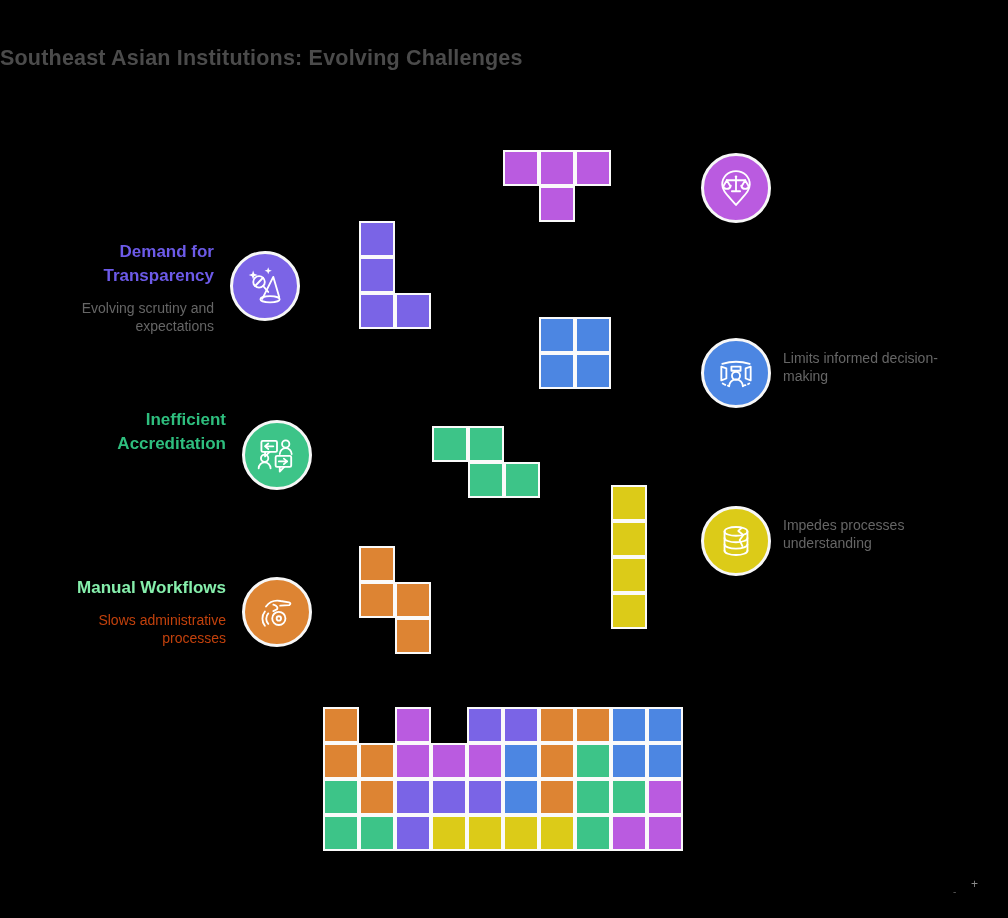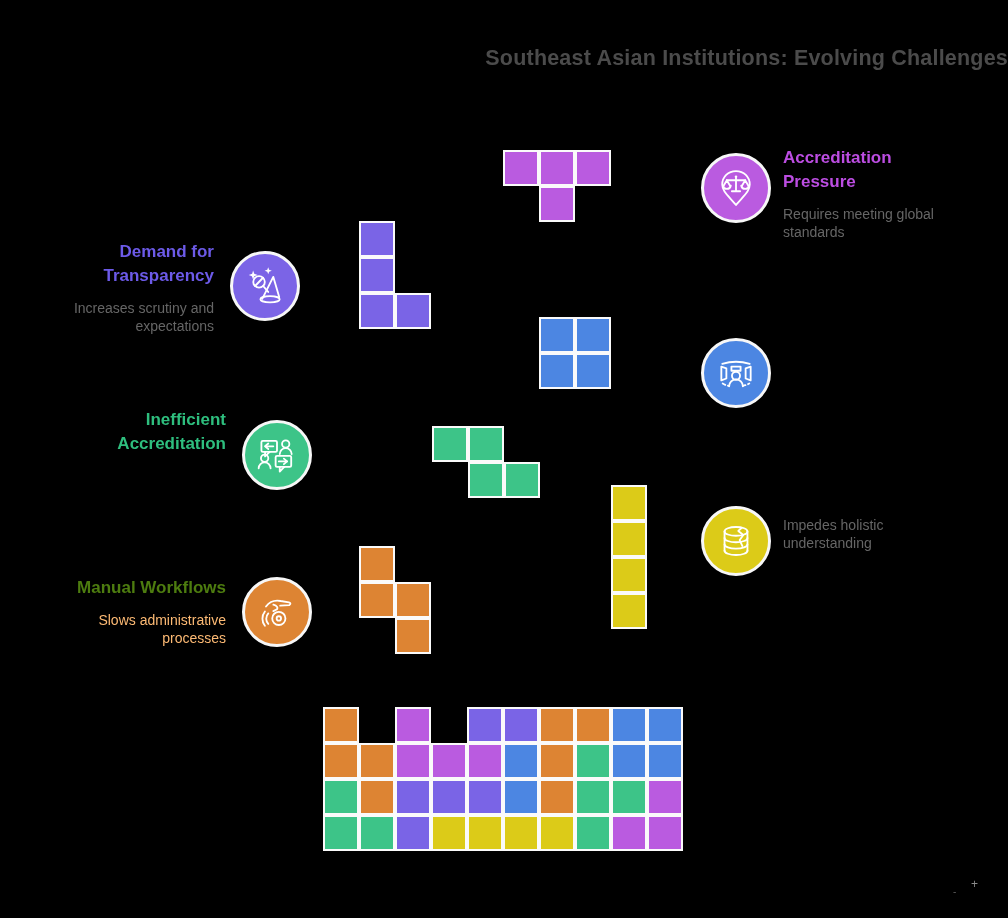--- a/index.html
+++ b/index.html
@@ -3,21 +3,21 @@
 <meta charset="utf-8">
 <style>
   html,body{margin:0;padding:0;}
   body{
     width:1008px;height:918px;position:relative;overflow:hidden;
     background:#000;
     font-family:"Liberation Sans", sans-serif;
   }
   .page-title{
     position:absolute;left:0;top:46px;width:1008px;margin:0;
-    text-align:right;font-size:21.5px;font-weight:bold;letter-spacing:.2px;
+    text-align:left;font-size:21.5px;font-weight:bold;letter-spacing:.2px;
   }
   
   .challenge{position:absolute;}
   .challenge .text{position:absolute;}
   .challenge .heading{font-size:17px;font-weight:bold;line-height:24px;}
   .challenge .desc{font-size:14px;line-height:17.5px;margin-top:12px;}
   .challenge.left .text{left:0;top:0;width:190px;text-align:right;}
   .challenge.right .text{left:87px;top:0;width:190px;text-align:left;}
   .challenge.right .heading{width:160px;}
   .challenge.right .desc{width:185px;}
@@ -35,21 +35,21 @@
   .watermark.dash{color:#5a5a5a;font-size:10px;}
 </style>
 </head>
 <body>
 
 <h1 class="page-title" style="color: rgb(75, 75, 75);">Southeast Asian Institutions: Evolving Challenges</h1>
 
 <div class="challenge left" style="left:24px;top:240px;width:290px;height:130px;">
   <div class="text">
     <div class="heading" style="color: rgb(108, 90, 232);">Demand for Transparency</div>
-    <div class="desc" style="color: rgb(102, 102, 102);">Increases scrutiny and expectations</div>
+    <div class="desc" style="color: rgb(102, 102, 102);">Evolving scrutiny and expectations</div>
   </div>
   <div class="icon-circle" style="left: 206px; top: 11px; background: rgb(123, 100, 230);">
     <svg width="44" height="44" viewBox="0 0 48 48" fill="none" stroke="#fff" stroke-width="2" stroke-linecap="round" stroke-linejoin="round">
       <path d="M11 7 l1.3 3.7 L16 12 l-3.7 1.3 L11 17 l-1.3 -3.7 L6.3 12 l3.7 -1.3 Z" fill="#fff" stroke="none"></path>
       <path d="M27.5 3.5 l1 2.9 2.9 1 -2.9 1 -1 2.9 -1 -2.9 -2.9 -1 2.9 -1 Z" fill="#fff" stroke="none"></path>
       <path d="M21 38 L33 14 L39.5 36"></path>
       <ellipse cx="29.5" cy="38.5" rx="10.5" ry="3.4"></ellipse>
       <circle cx="17.5" cy="19.5" r="6.3"></circle>
       <line x1="13.2" y1="24" x2="21.8" y2="15"></line>
       <line x1="22" y1="24" x2="27.5" y2="30.5"></line>
@@ -74,75 +74,72 @@
       <rect x="22.5" y="25" width="17" height="12" rx="1.5"></rect>
       <path d="M27 37 v5 l5 -5"></path>
       <line x1="26" y1="31" x2="35" y2="31"></line>
       <path d="M31.5 28 L35 31 L31.5 34"></path>
     </svg>
   </div>
 </div>
 
 <div class="challenge left" style="left:36px;top:576px;width:290px;height:130px;">
   <div class="text">
-    <div class="heading" style="color: #4d7c0f;">Manual Workflows</div>
-    <div class="desc" style="color: #fdba74;">Slows administrative processes</div>
+    <div class="heading" style="color: #86efac;">Manual Workflows</div>
+    <div class="desc" style="color: #c2410c;">Slows administrative processes</div>
   </div>
   <div class="icon-circle" style="left: 206px; top: 1px; background: rgb(221, 132, 51);">
     <svg width="44" height="44" viewBox="0 0 48 48" fill="none" stroke="#fff" stroke-width="2" stroke-linecap="round" stroke-linejoin="round">
       <path d="M12 18 q6 -8 16 -6 l9 1.5 q3 1 .5 3 l-10 .5"></path>
       <path d="M20 16 q6 2 4 5 l-4 2"></path>
       <circle cx="26" cy="31" r="7.2"></circle>
       <circle cx="26" cy="31" r="2.4"></circle>
       <path d="M14.5 25.5 a8.5 8.5 0 0 0 0 11.5"></path>
       <path d="M10.8 23.5 a12.5 12.5 0 0 0 0 15.5"></path>
     </svg>
   </div>
 </div>
 
 <div class="challenge right" style="left:696px;top:146px;width:290px;height:130px;">
-  <div class="text">
-    <div class="heading" style="color: rgb(188, 77, 226);">Accreditation Pressure</div>
-    <div class="desc" style="color: rgb(102, 102, 102);">Requires meeting global standards</div>
-  </div>
   <div class="icon-circle" style="left: 5px; top: 7px; background: rgb(186, 91, 224);">
     <svg width="44" height="44" viewBox="0 0 48 48" fill="none" stroke="#fff" stroke-width="2" stroke-linecap="round" stroke-linejoin="round">
       <path d="M24 5.5 C15.4 5.5 9 12 9 20.2 C9 27.6 15.5 32.3 24 42.5 C32.5 32.3 39 27.6 39 20.2 C39 12 32.6 5.5 24 5.5 Z"></path>
       <circle cx="24" cy="11.8" r="1.4" fill="#fff" stroke="none"></circle>
       <line x1="24" y1="13" x2="24" y2="26.5"></line>
       <line x1="14" y1="15.5" x2="34" y2="15.5"></line>
       <path d="M14 15.5 L10.5 21.5 M14 15.5 L17.5 21.5"></path>
       <path d="M9.7 21.5 a4.4 4.4 0 0 0 8.6 0"></path>
       <path d="M34 15.5 L30.5 21.5 M34 15.5 L37.5 21.5"></path>
       <path d="M29.7 21.5 a4.4 4.4 0 0 0 8.6 0"></path>
       <line x1="19.5" y1="27.5" x2="28.5" y2="27.5"></line>
     </svg>
   </div>
 </div>
 
 <div class="challenge right" style="left:696px;top:338px;width:290px;height:130px;">
   <div class="text">
+    <div class="desc" style="color: rgb(102, 102, 102);">Limits informed decision-making</div>
   </div>
   <div class="icon-circle" style="left: 5px; top: 0px; background: rgb(76, 134, 226);">
     <svg width="44" height="44" viewBox="0 0 48 48" fill="none" stroke="#fff" stroke-width="2" stroke-linecap="round" stroke-linejoin="round">
       <path d="M9 14 Q24 9.5 39 14"></path>
       <path d="M8 17 L13.5 19 L13.5 30 L8 32 Z"></path>
       <path d="M40 17 L34.5 19 L34.5 30 L40 32 Z"></path>
       <path d="M19 21.5 h10 v-4.5 h-10 Z"></path>
       <circle cx="24" cy="27" r="4.4"></circle>
       <path d="M16.5 38.5 a7.5 7.5 0 0 1 15 0"></path>
       <path d="M9.5 35.5 q3.5 2 7 2.5" stroke-dasharray="3 3"></path>
       <path d="M31.5 38 q3.5 -0.5 7 -2.5" stroke-dasharray="3 3"></path>
     </svg>
   </div>
 </div>
 
 <div class="challenge right" style="left:696px;top:505px;width:290px;height:130px;">
   <div class="text">
-    <div class="desc" style="color: rgb(102, 102, 102);">Impedes holistic understanding</div>
+    <div class="desc" style="color: rgb(102, 102, 102);">Impedes processes understanding</div>
   </div>
   <div class="icon-circle" style="left: 5px; top: 1px; background: rgb(220, 203, 24);">
     <svg width="44" height="44" viewBox="0 0 48 48" fill="none" stroke="#fff" stroke-width="2" stroke-linecap="round" stroke-linejoin="round">
       <ellipse cx="24" cy="13.5" rx="12.5" ry="4.8"></ellipse>
       <line x1="11.5" y1="13.5" x2="11.5" y2="34.5"></line>
       <line x1="36.5" y1="13.5" x2="36.5" y2="34.5"></line>
       <path d="M11.5 20.6 a12.5 4.8 0 0 0 25 0"></path>
       <path d="M11.5 27.6 a12.5 4.8 0 0 0 25 0"></path>
       <path d="M11.5 34.5 a12.5 4.8 0 0 0 25 0"></path>
       <path d="M30 9.8 L26.5 13 L32 17.5 L28 23 L31 29.5"></path>

